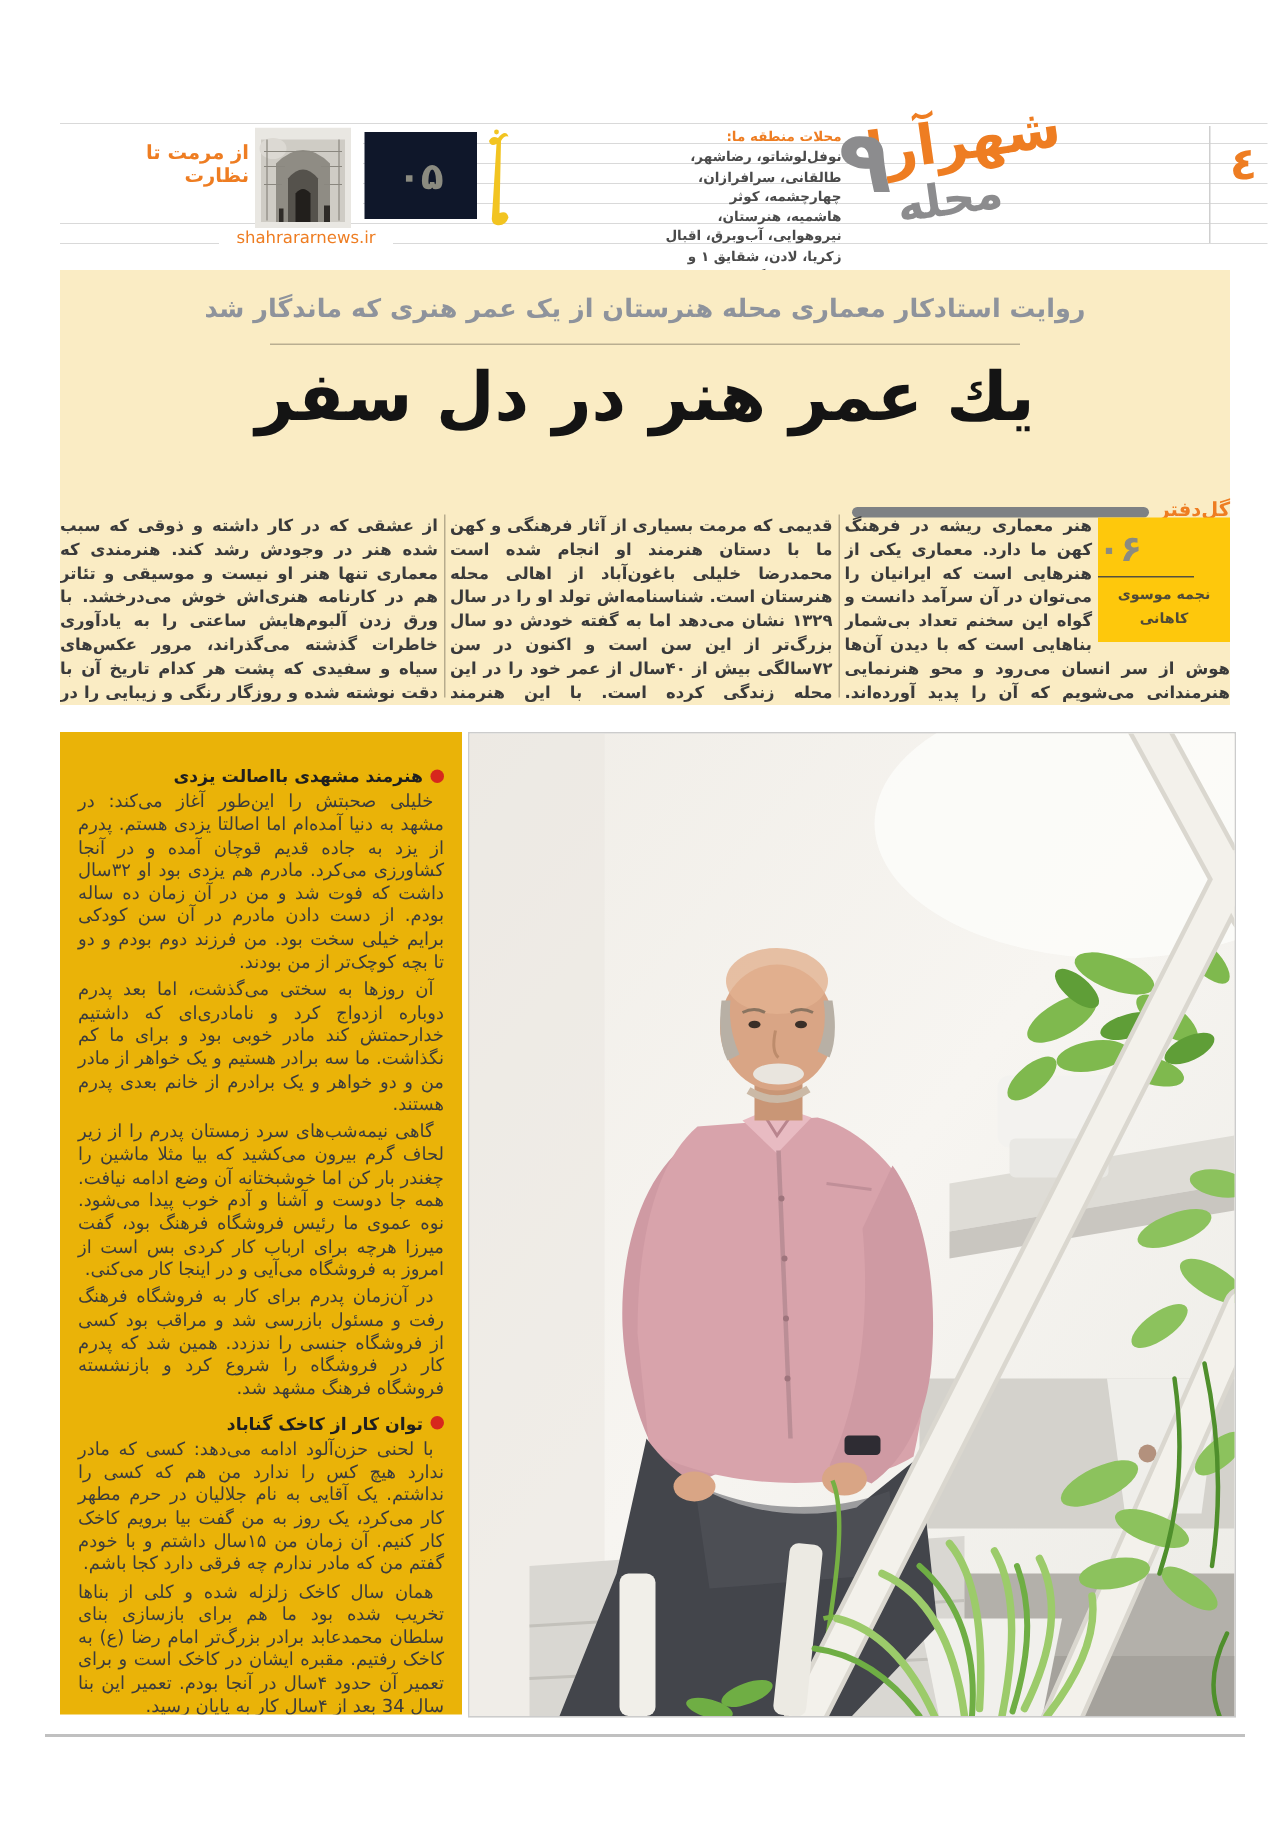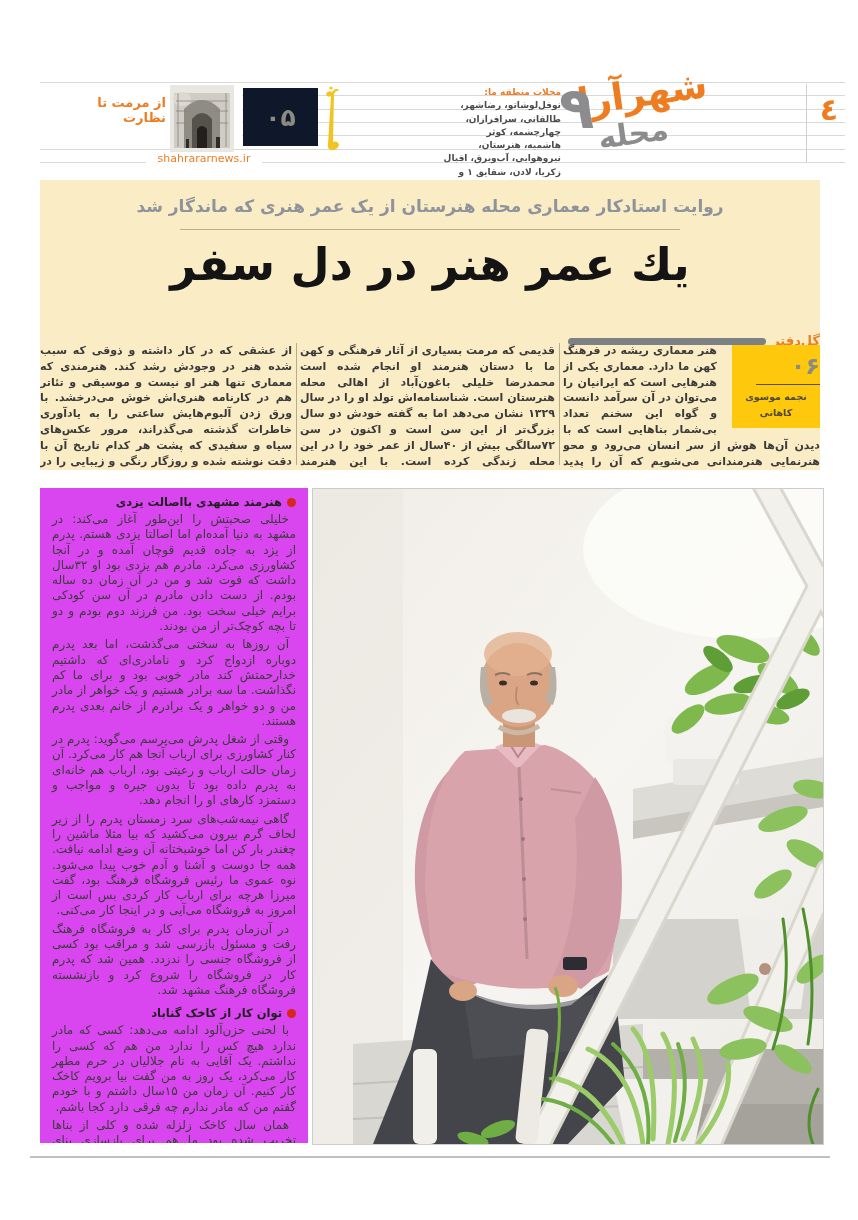--- a/index.html
+++ b/index.html
@@ -49,30 +49,30 @@
   .tagrow .tagtxt{color:#ee7d22;font-size:13px;font-weight:bold;padding-left:6px;border-bottom:1px solid #ee7d22;}
   .tagrow .tagbar{width:198px;height:7px;background:#7e8184;border-radius:4px;}
   .icol{top:163px;height:126px;direction:rtl;text-align:justify;font-size:11px;line-height:15.8px;color:#3a3a3a;font-weight:bold;overflow:hidden;}
   .icol p{margin:0;}
   .icol-r{left:523px;width:257px;}
   .icol-m{left:260px;width:255px;}
   .icol-l{left:0px;width:252px;}
   .crule{top:163px;width:1px;height:122px;background:#b7ac8d;}
   .crule1{left:256px;} .crule2{left:519px;}
   .authorbox{
-    float:right;width:88px;height:83px;background:#fec80c;margin:2px 0 4px 15px;
-    display:flex;flex-direction:column;align-items:flex-start;justify-content:center;
+    float:right;width:88px;height:83px;background:#fec80c;margin:2px 0 4px 4px;
+    display:flex;flex-direction:column;align-items:flex-end;justify-content:center;
   }
   .authorbox .anum{color:#8b8b80;font-size:24px;font-weight:bold;line-height:28px;}
   .authorbox .aline{width:64px;height:1px;background:#55503f;margin:4px 0 4px;}
   .authorbox .aname{color:#4f4a38;font-size:9.5px;font-weight:bold;text-align:center;}
   
   .qa{
-    left:40px;top:488px;width:268px;height:655px;background:#d946ef;
-    box-sizing:border-box;padding:7px 12px;direction:rtl;overflow:hidden;
+    left:40px;top:488px;width:268px;height:655px;background:#eab308;
+    box-sizing:border-box;padding:22px 12px;direction:rtl;overflow:hidden;
   }
   .qa h3{
     margin:8px 0 3px;font-size:11.5px;color:#1f1f1f;display:flex;align-items:center;gap:5px;
   }
   .qa h3:first-child{margin-top:0;}
   .dot{width:9px;height:9px;border-radius:50%;background:#d7271d;flex:0 0 auto;}
   .qa p{margin:0 0 3px;font-size:12px;line-height:15.3px;text-align:justify;color:#3c3c3c;text-indent:7px;}
   
   .photo{left:312px;top:488px;width:510px;height:655px;border:1px solid #cccccc;background:#f4f2ee;}
   .photo svg{display:block;}
@@ -170,21 +170,20 @@
   </div>
 </div>
 
 <div class="abs qa">
   <h3>
     <span class="dot"></span>
     <span>هنرمند مشهدی بااصالت یزدی</span>
   </h3>
   <p>خلیلی صحبتش را این‌طور آغاز می‌کند: در مشهد به دنیا آمده‌ام اما اصالتا یزدی هستم. پدرم از یزد به جاده قدیم قوچان آمده و در آنجا کشاورزی می‌کرد. مادرم هم یزدی بود او ۳۲سال داشت که فوت شد و من در آن زمان ده ساله بودم. از دست دادن مادرم در آن سن کودکی برایم خیلی سخت بود. من فرزند دوم بودم و دو تا بچه کوچک‌تر از من بودند.</p>
   <p>آن روزها به سختی می‌گذشت، اما بعد پدرم دوباره ازدواج کرد و نامادری‌ای که داشتیم خدارحمتش کند مادر خوبی بود و برای ما کم نگذاشت. ما سه برادر هستیم و یک خواهر از مادر من و دو خواهر و یک برادرم از خانم بعدی پدرم هستند.</p>
-  <p>وقتی از شغل پدرش می‌پرسم می‌گوید: پدرم در کنار کشاورزی برای ارباب آنجا هم کار می‌کرد. آن زمان حالت ارباب و رعیتی بود، ارباب هم خانه‌ای به پدرم داده بود تا بدون جیره و مواجب و دستمزد کارهای او را انجام دهد.</p>
   <p>گاهی نیمه‌شب‌های سرد زمستان پدرم را از زیر لحاف گرم بیرون می‌کشید که بیا مثلا ماشین را چغندر بار کن اما خوشبختانه آن وضع ادامه نیافت. همه جا دوست و آشنا و آدم خوب پیدا می‌شود. نوه عموی ما رئیس فروشگاه فرهنگ بود، گفت میرزا هرچه برای ارباب کار کردی بس است از امروز به فروشگاه می‌آیی و در اینجا کار می‌کنی.</p>
   <p>در آن‌زمان پدرم برای کار به فروشگاه فرهنگ رفت و مسئول بازرسی شد و مراقب بود کسی از فروشگاه جنسی را ندزدد. همین شد که پدرم کار در فروشگاه را شروع کرد و بازنشسته فروشگاه فرهنگ مشهد شد.</p>
 
   <h3>
     <span class="dot"></span>
     <span>توان کار از کاخک گناباد</span>
   </h3>
   <p>با لحنی حزن‌آلود ادامه می‌دهد: کسی که مادر ندارد هیچ کس را ندارد من هم که کسی را نداشتم. یک آقایی به نام جلالیان در حرم مطهر کار می‌کرد، یک روز به من گفت بیا برویم کاخک کار کنیم. آن زمان من ۱۵سال داشتم و با خودم گفتم من که مادر ندارم چه فرقی دارد کجا باشم.</p>
   <p>همان سال کاخک زلزله شده و کلی از بناها تخریب شده بود ما هم برای بازسازی بنای سلطان محمدعابد برادر بزرگ‌تر امام رضا (ع) به کاخک رفتیم. مقبره ایشان در کاخک است و برای تعمیر آن حدود ۴سال در آنجا بودم. تعمیر این بنا سال 34 بعد از ۴سال کار به پایان رسید.</p>
   <p>یکی یکی عکس‌ها را نشان می‌دهد و هر کدام را به استناد تاریخی که پشت آن نوشته شده است به یاد می‌آورد و برای هر کدام خاطره‌ای در ذهنش مرور می‌شود. مرمت و آینه‌کاری بنای امام محمد عابد، بازپیرایی گنبد آرامگاه خواجه اباصلت، مرمت بنای تاریخی مصلی مشهد، بام‌سازی قسمتی از حرم مطهر، تیشه‌داری و مرمت بنای مدرسه دودر، بام‌سازی و نرده‌چینی گنبد قدمگاه رضوی در نیشابور، مرمت و روپوش گنبد هارونیه و خاک‌برداری و کف‌سازی این بنا، آرماتوربندی، بتن‌ریزی و خاک‌برداری کف مسجد جامع قاین، مرمت آرامگاه بابالقمان در سرخس، مرمت و بازپیرایی گنبد مسجد شاه مشهد، نرده‌چینی گنبد سبز، مرمت مدرسه میرزا جعفر، مرمت مدرسه پریزاد و مدرسه بالاسر، مرمت و تعیین حدود دور میل خسروگرد سبزوار، مرمت کاروان‌سرای طبسی در تربت حیدریه و چندین و چند اثر دیگر از کارهای این استادکار ماهر است که به روایت تصویر برایم نقل می‌کند.</p>

